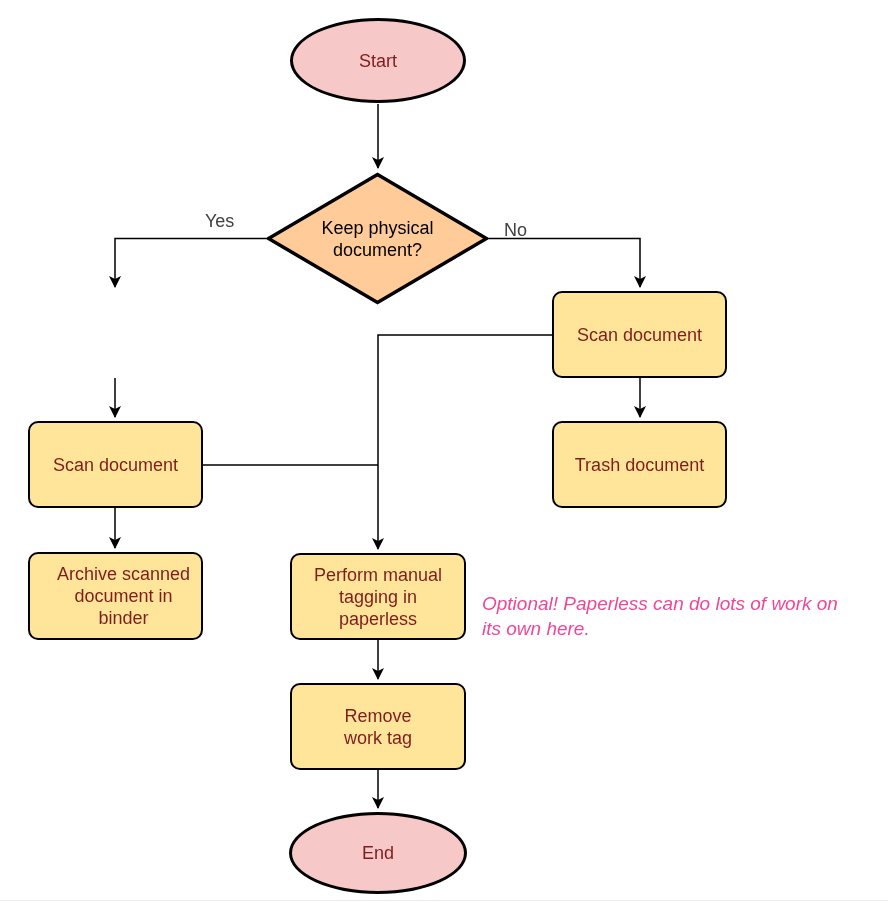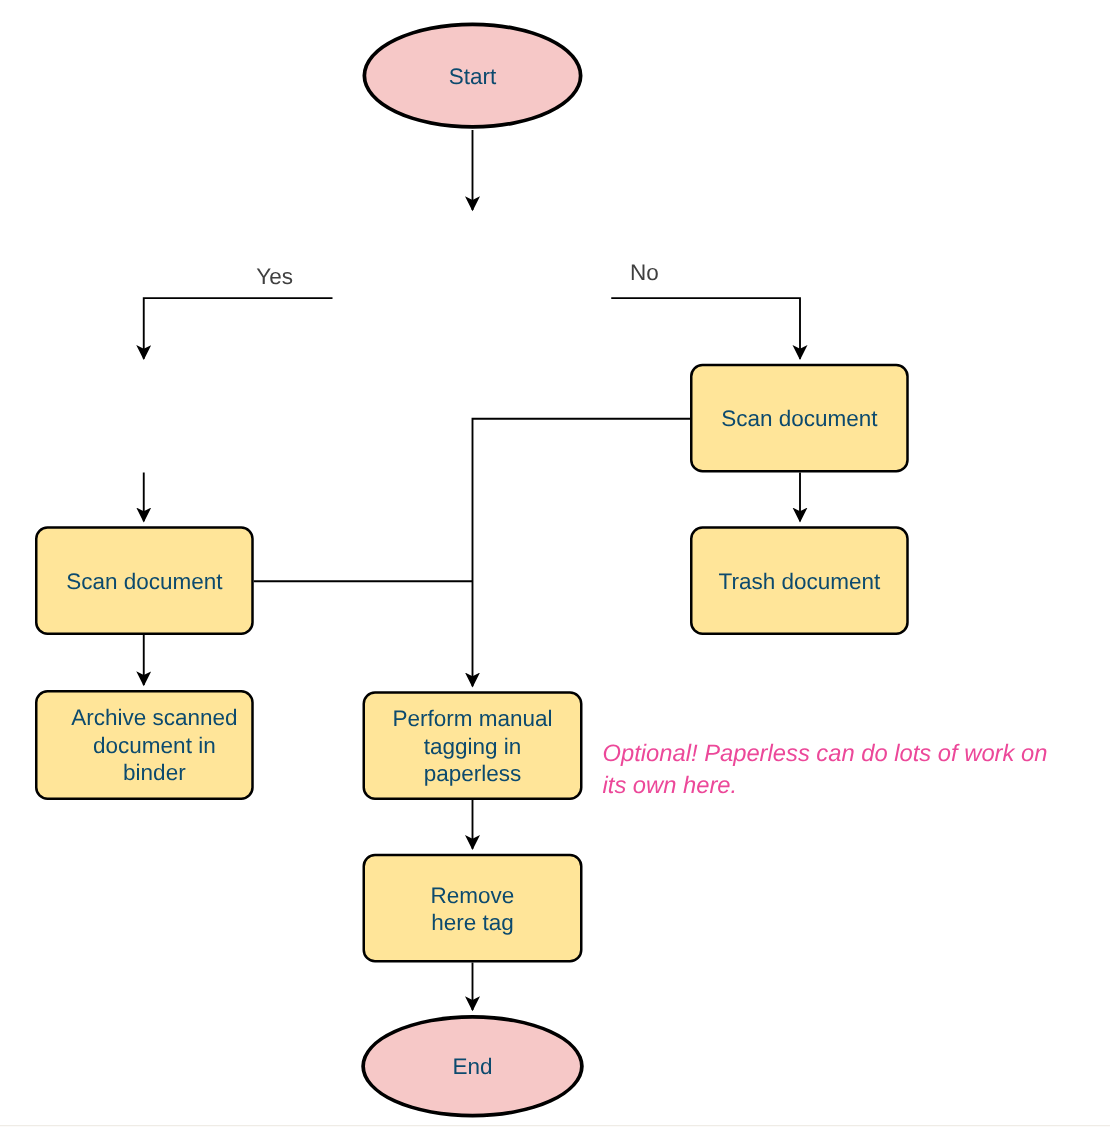--- a/index.html
+++ b/index.html
@@ -23,21 +23,21 @@
 
   .node {
     position: absolute;
     display: flex;
     align-items: center;
     justify-content: center;
     text-align: center;
     font-size: 18px;
     line-height: 22px;
     white-space: pre-line;
-    color: #0c4a6e;
+    color: #7f1d1d;
   }
 
   .process {
     border: 2.5px solid #000;
     border-radius: 10px;
   }
 
   .terminator {
     border: 3px solid #000;
     border-radius: 50%;
@@ -90,21 +90,21 @@
   .n-write-asn  { left: 28px;  top: 291px; width: 175px; height: 87px; }
   .n-scan-left  { left: 28px;  top: 421px; width: 175px; height: 87px; }
   .n-archive    { left: 28px;  top: 552px; width: 175px; height: 88px; }
   .n-scan-right { left: 552px; top: 291px; width: 175px; height: 87px; }
   .n-trash      { left: 552px; top: 421px; width: 175px; height: 87px; }
   .n-tagging    { left: 290px; top: 553px; width: 176px; height: 87px; }
   .n-remove     { left: 290px; top: 683px; width: 176px; height: 87px; }
   .n-end        { left: 289px; top: 812px; width: 178px; height: 82px; }
 
   .l-yes { left: 205px; top: 211px; }
-  .l-no  { left: 504px; top: 208px; }
+  .l-no  { left: 504px; top: 220px; }
 </style>
 </head>
 <body>
 
 <div class="canvas">
 
   <svg class="edges" viewBox="0 0 888 907" xmlns="http://www.w3.org/2000/svg">
     <defs>
       <marker id="arrow" markerUnits="userSpaceOnUse" markerWidth="13" markerHeight="13" refX="11" refY="6" orient="auto">
         <path d="M0,0 L12,6 L0,12 L3,6 Z" fill="#000"></path>
@@ -121,20 +121,27 @@
       <path d="M115,508 L115,548" marker-end="url(#arrow)"></path>
       <path d="M378,640 L378,679" marker-end="url(#arrow)"></path>
       <path d="M378,770 L378,808" marker-end="url(#arrow)"></path>
     </g>
   </svg>
 
   <div class="node terminator n-start" style="background-color: rgb(246, 200, 199);">
     <span>Start</span>
   </div>
 
+  <div class="diamond-wrap n-decision">
+    <svg width="223" height="133" viewBox="0 0 223 133" xmlns="http://www.w3.org/2000/svg">
+      <polygon points="111.5,2.5 220.5,66.5 111.5,130.5 2.5,66.5" stroke="#000" stroke-width="3.5" fill="#FFCC99"></polygon>
+    </svg>
+    <div class="diamond-label">Keep physical
+document?</div>
+  </div>
 
   <div class="edge-label l-yes">Yes</div>
   <div class="edge-label l-no">No</div>
 
 
   <div class="node process n-scan-left" style="background-color: rgb(255, 229, 153);">
     <span>Scan document</span>
   </div>
 
   <div class="node process n-archive" style="background-color: rgb(255, 229, 153); padding-left: 16px;">
@@ -152,21 +159,21 @@
 tagging in
 paperless</span>
   </div>
 
   <div class="node process n-trash" style="background-color: rgb(255, 229, 153);">
     <span>Trash document</span>
   </div>
 
   <div class="node process n-remove" style="background-color: rgb(255, 229, 153);">
     <span>Remove
-here tag</span>
+work tag</span>
   </div>
 
   <div class="node terminator n-end" style="background-color: rgb(246, 200, 199);">
     <span>End</span>
   </div>
 
   <div class="annotation">Optional! Paperless can do lots of work on
 its own here.</div>
 
   <div class="bottom-rule"></div>

